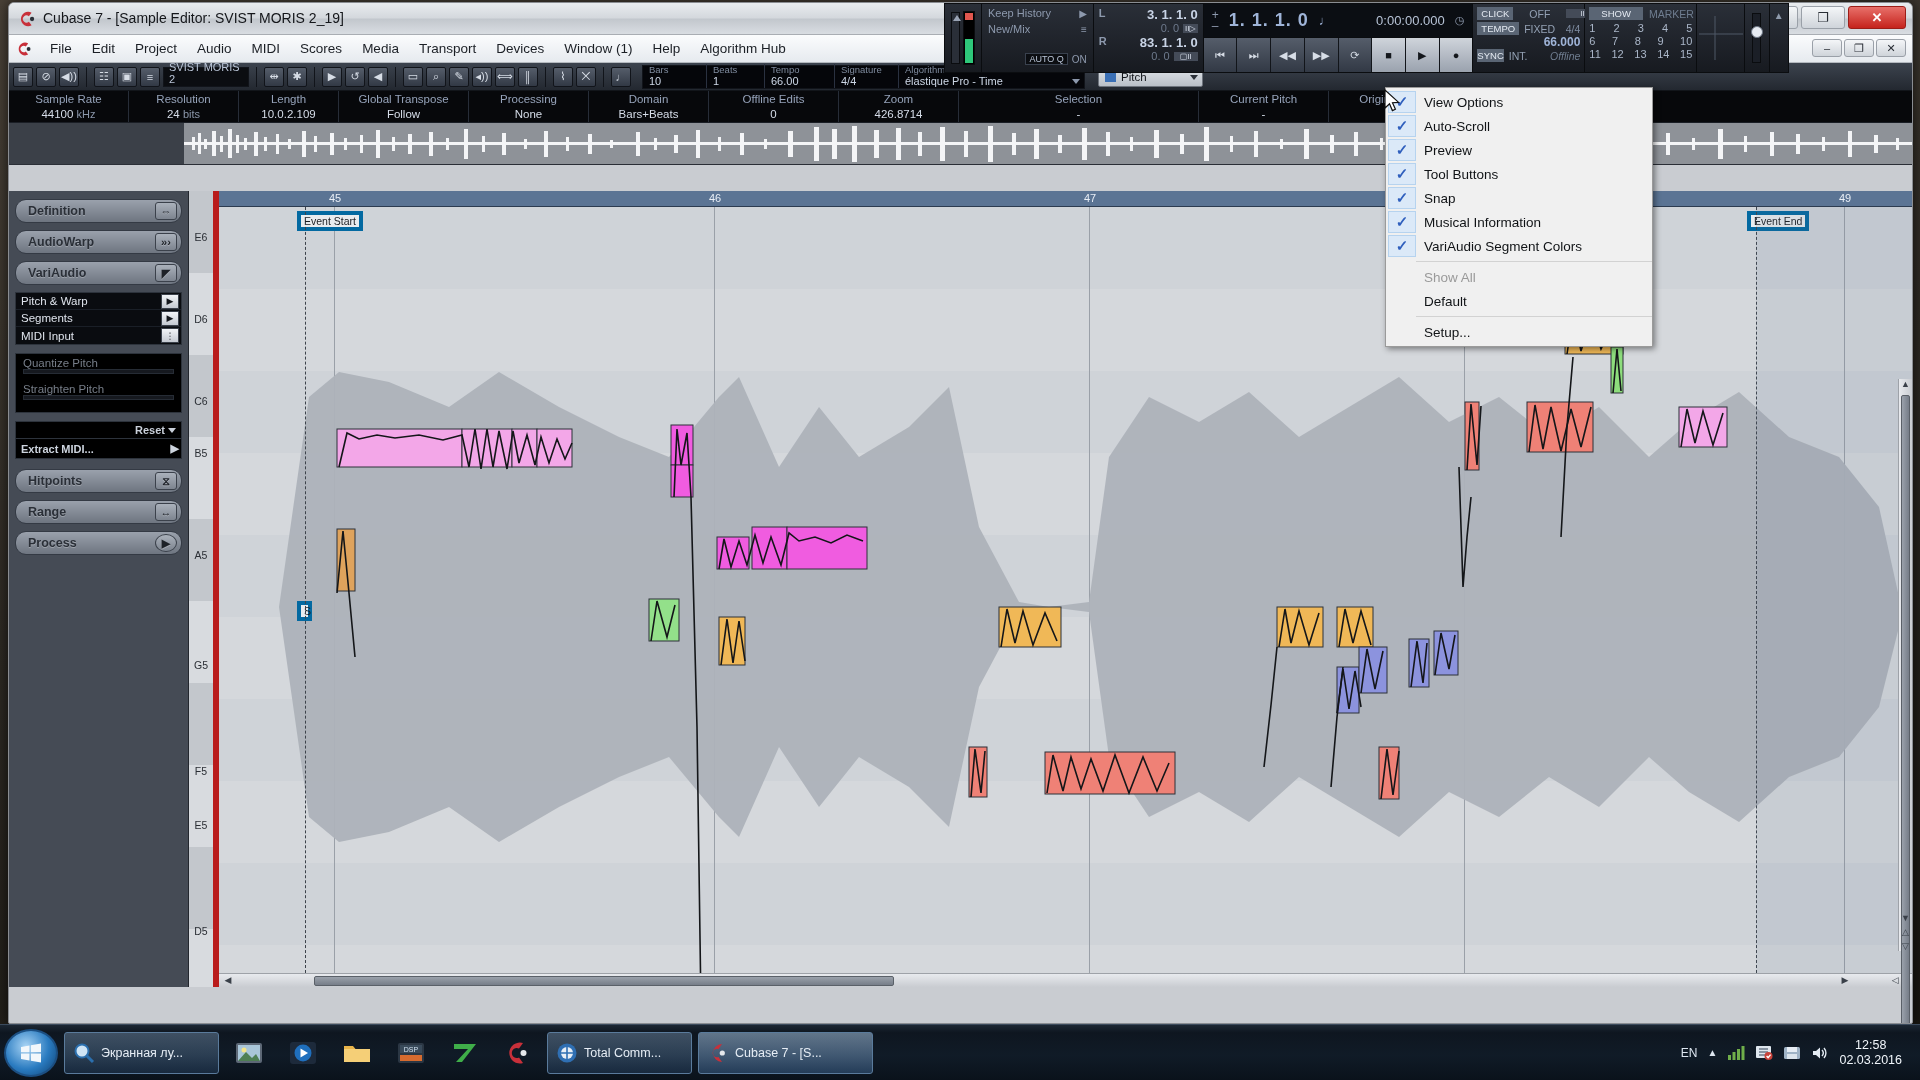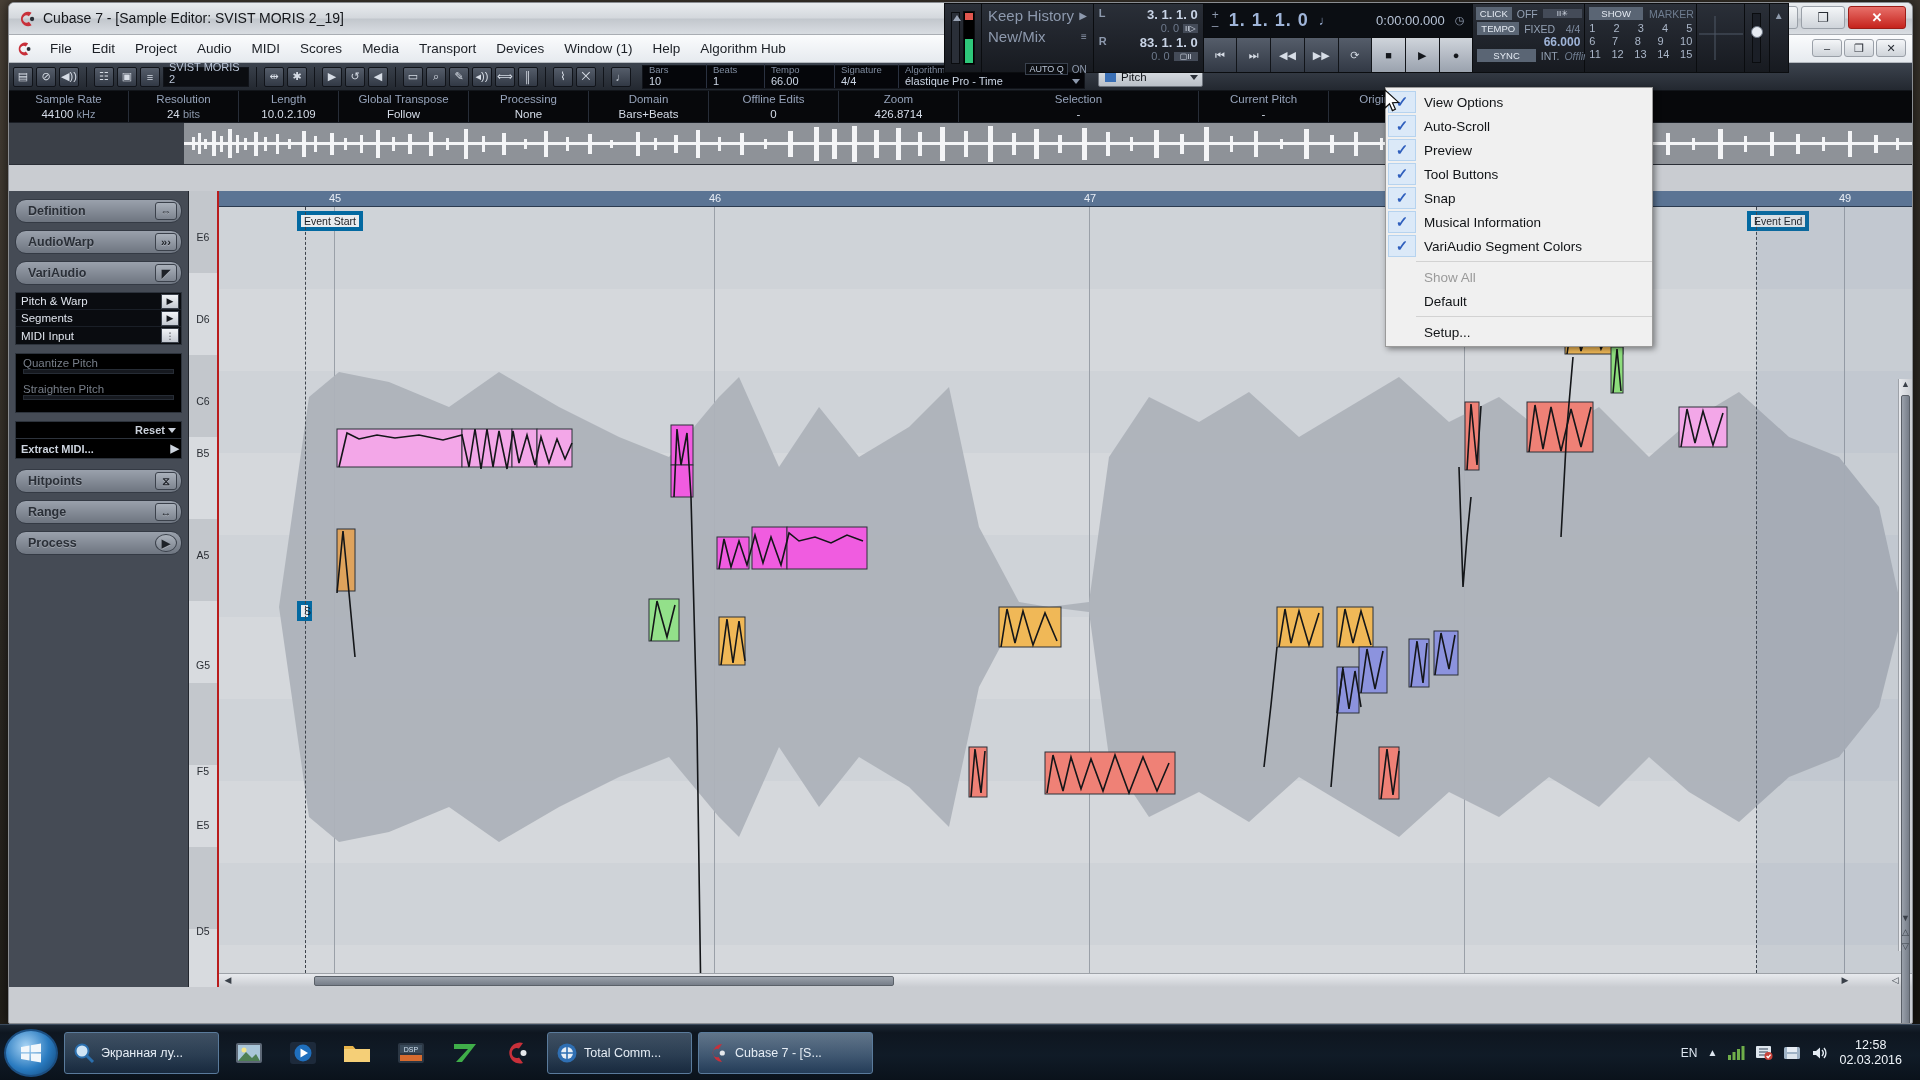--- a/index.html
+++ b/index.html
@@ -25,21 +25,21 @@
   .win-btn { width:44px; height:23px; border:1px solid #9aa0a8; border-radius:3px;
     background:linear-gradient(180deg,#f4f6f8,#cfd4da); display:flex; align-items:center; justify-content:center;
     color:#2a2f36; font-size:13px; }
   .win-btn.close { width:58px; background:linear-gradient(180deg,#e8706a,#c5231c); border-color:#9c1d17; color:#fff; font-weight:bold; }
 
   
   #transport-zone { position:absolute; left:935px; top:0px; width:845px; height:70px;
      background:#1b1e24; border:1px solid #0b0d10; display:flex; }
   .tz-seg { border-right:1px solid #0a0c0f; height:100%; position:relative;
      background:linear-gradient(180deg,#2a2f38,#171a20); }
-  .tzlabel { color:#8d99ad; font-size:15px; }
+  .tzlabel { color:#8d99ad; font-size:11px; }
   .tznum { color:#c9d4e6; font-size:13px; font-weight:bold; font-family:"Liberation Sans",sans-serif; }
 
   
   #menubar { height:28px; background:linear-gradient(180deg,#fbfcfd,#e6eaef);
     border-bottom:1px solid #b4b9bf; display:flex; align-items:center; padding-left:8px; gap:2px; }
   .menu-logo { width:16px; height:16px; margin-right:6px; }
   .menu-item { padding:4px 9px; font-size:13.5px; color:#1b1f25; border-radius:3px; white-space:nowrap; }
 
   
   #toolbar { height:28px; background:linear-gradient(180deg,#3c434e,#232830);
@@ -90,21 +90,21 @@
      border:1px solid #3a404a; display:flex; align-items:center; justify-content:center; color:#14171c; font-size:9px; }
   .ins-dim { color:#777e89; }
   .ins-slot { background:#000; border:1px solid #2d333c; height:24px; margin-bottom:4px;
      color:#7d848f; font-size:11.5px; padding:1px 5px; }
   .ins-act { background:#000; border:1px solid #2d333c; height:18px; display:flex;
      align-items:center; justify-content:flex-end; padding-right:5px; color:#c9d0da; font-size:11px; font-weight:bold; }
   .ins-act2 { background:#000; border:1px solid #2d333c; border-top:none; height:20px; display:flex;
      align-items:center; justify-content:space-between; padding:0 2px 0 5px; color:#cdd4de; font-size:11px; font-weight:bold; }
 
   
-  #pitchruler { width:30px; background:#d8dbdf; position:relative; border-right:2px solid #b91c1c; }
+  #pitchruler { width:30px; background:#d8dbdf; position:relative; border-right:6px solid #b91c1c; }
   .pnote { position:absolute; left:0; width:100%; text-align:center; font-size:10.5px; color:#2a2e34; }
   .pband { position:absolute; left:0; width:100%; background:#c3c7cc; }
 
   
   #canvas { flex:1; position:relative; background:#d5d8dc; overflow:hidden; }
   #barruler { position:absolute; left:0; top:0; right:0; height:16px; background:#5b7494;
      border-bottom:1px solid #2c3b50; color:#e9eef6; font-size:11px; }
   .barnum { position:absolute; top:1px; }
   .gridline { position:absolute; top:16px; bottom:0; width:1px; background:#9aa0a8; }
   .hband { position:absolute; left:0; right:0; background:#c8ccd1; }
@@ -656,33 +656,33 @@
           <div class="tb-btn" style="flex:1;height:auto;border-radius:0;border:none;border-right:1px solid #12151a;">◀◀</div>
           <div class="tb-btn" style="flex:1;height:auto;border-radius:0;border:none;border-right:1px solid #12151a;">▶▶</div>
           <div class="tb-btn" style="flex:1;height:auto;border-radius:0;border:none;border-right:1px solid #12151a;">⟳</div>
           <div class="tb-btn" style="flex:1;height:auto;border-radius:0;border:none;border-right:1px solid #12151a;background:linear-gradient(180deg,#cfd4db,#9aa2ae);color:#14171c;">■</div>
           <div class="tb-btn" style="flex:1;height:auto;border-radius:0;border:none;border-right:1px solid #12151a;background:linear-gradient(180deg,#cfd4db,#9aa2ae);color:#14171c;">▶</div>
           <div class="tb-btn" style="flex:1;height:auto;border-radius:0;border:none;background:linear-gradient(180deg,#cfd4db,#9aa2ae);color:#14171c;">●</div>
         </div>
       </div>
 
       <div class="tz-seg" style="width:112px;padding:3px 4px;">
-        <div style="display:flex;align-items:center;gap:5px;justify-content:center;">
+        <div style="display:flex;align-items:center;gap:16px;">
           <span style="background:#5a6574;color:#e4eaf2;font-size:9.5px;padding:1px 4px;">CLICK</span>
           <span style="color:#93a0b3;font-size:10.5px;">OFF</span>
           <span style="margin-left:auto;background:#444b58;color:#d6dde9;font-size:8px;padding:0 14px;">II✳</span>
         </div>
         <div style="display:flex;align-items:center;gap:5px;margin-top:2px;">
           <span style="background:#5a6574;color:#e4eaf2;font-size:9.5px;padding:1px 4px;">TEMPO</span>
           <span style="color:#93a0b3;font-size:10.5px;">FIXED</span>
           <span style="margin-left:auto;color:#7f8da2;font-size:10.5px;">4/4</span>
         </div>
         <div style="text-align:right;color:#9fb4d8;font-size:12px;font-weight:bold;">66.000</div>
         <div style="display:flex;align-items:center;gap:5px;">
-          <span style="background:#5a6574;color:#e4eaf2;font-size:9.5px;padding:1px 16px;">SYNC</span>
+          <span style="background:#5a6574;color:#e4eaf2;font-size:9.5px;padding:1px 0;">SYNC</span>
           <span style="color:#93a0b3;font-size:10.5px;">INT.</span>
           <span style="margin-left:auto;color:#6f7d90;font-size:10.5px;font-style:italic;">Offline</span>
         </div>
       </div>
 
       <div class="tz-seg" style="width:112px;padding:3px 4px;">
         <div style="display:flex;align-items:center;gap:6px;">
           <span style="background:#5a6574;color:#e4eaf2;font-size:9.5px;padding:1px 12px;">SHOW</span>
           <span style="color:#6f7d90;font-size:10.5px;">MARKER</span>
         </div>

